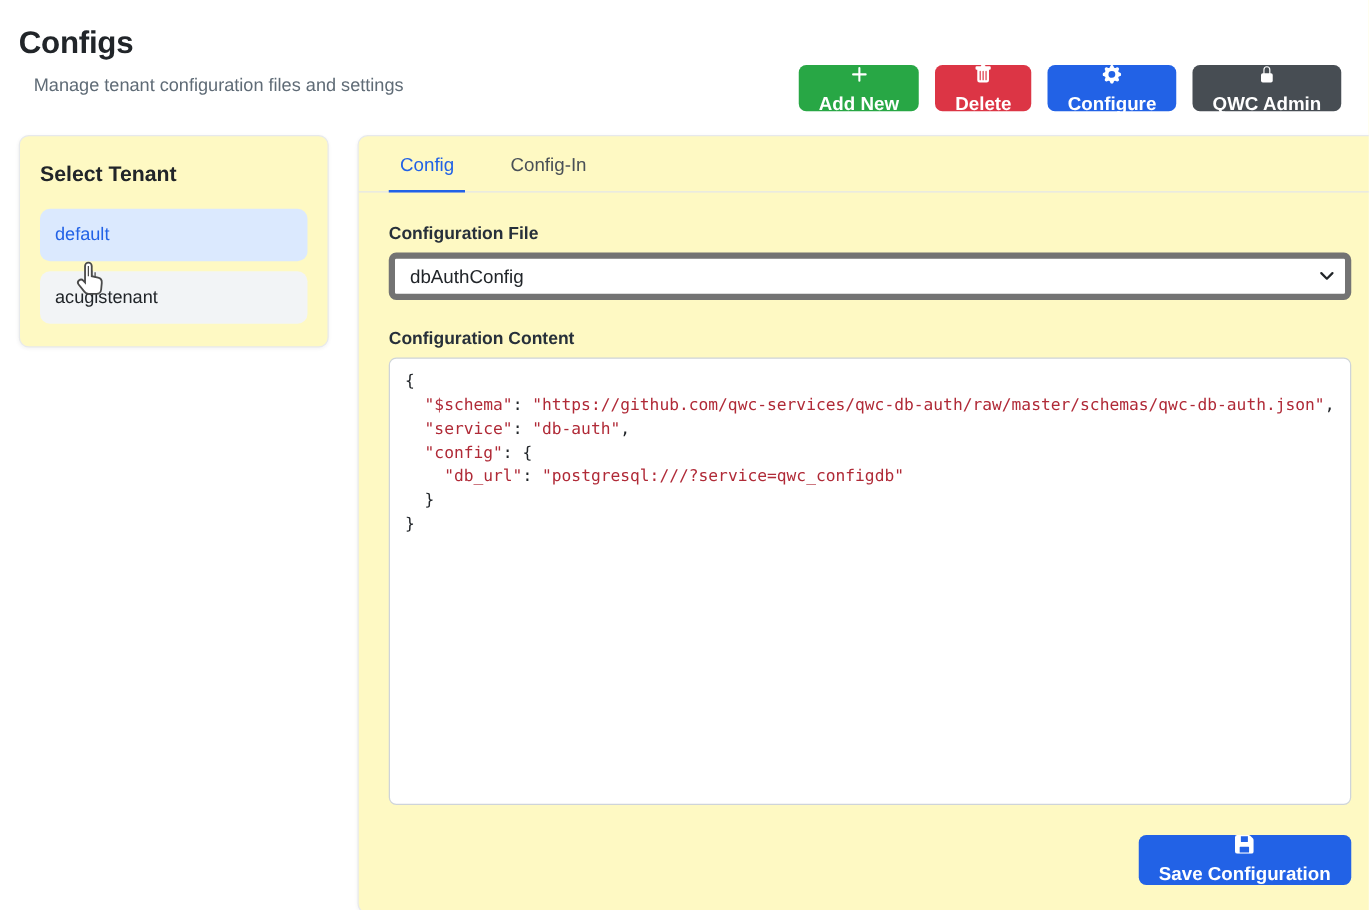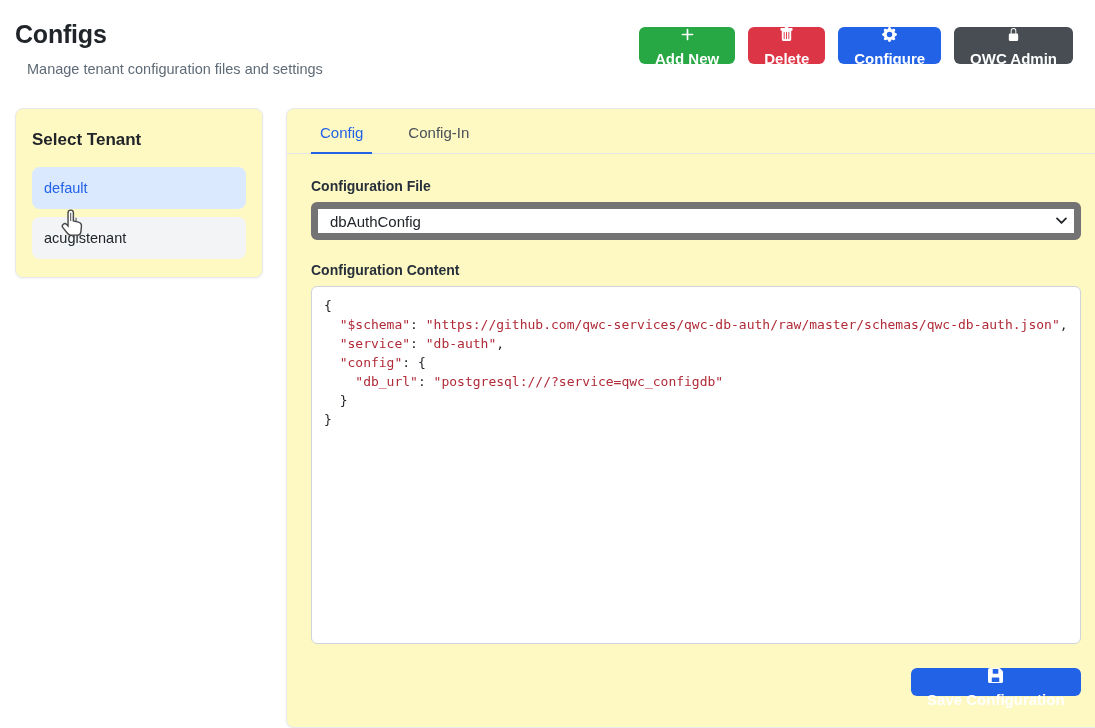--- a/index.html
+++ b/index.html
@@ -6,21 +6,21 @@
   html,body { margin:0; padding:0; }
   body {
     width:1095px; height:728px; overflow:hidden;
     background:#ffffff; color:#212529;
     font-family:"Liberation Sans", sans-serif;
     position:relative;
   }
   .page { padding:16px 22px 16px 15px; }
 
   
-  .page-header { display:flex; justify-content:space-between; align-items:flex-start; margin-bottom:19px; }
+  .page-header { display:flex; justify-content:space-between; align-items:flex-end; margin-bottom:19px; }
   .page-title { font-size:25px; font-weight:700; margin:4px 0 7px; letter-spacing:-0.2px; }
   .page-subtitle { font-size:14.5px; color:#5f6b76; margin:12px; }
   .toolbar { display:flex; gap:13px; margin-top:11px; }
   .btn {
     display:inline-flex; align-items:center; gap:8px;
     height:37px; padding:0 16px; border:none; border-radius:6px;
     color:#fff; font-size:15px; font-weight:600; font-family:inherit;
     cursor:pointer; white-space:nowrap;flex-direction:column;
   }
   .btn svg { width:15px; height:15px; flex:none; }
@@ -56,38 +56,38 @@
   }
   .tab.active { color:var(--primary,#2262e6); border-bottom-color:var(--primary,#2262e6); }
   .tab-content { padding:24px 24px 22px; }
 
   .form-label { display:block; font-size:14px; font-weight:600; color:#27303a; margin-bottom:8px; }
   .group-file { margin-bottom:22px; }
 
   .select-wrap { position:relative; }
   .select-wrap select {
     width:100%; height:38px; appearance:none; -webkit-appearance:none;
-    border:7px solid #737373; border-radius:6px; background:#fff;
+    border:5px solid #737373; border-radius:6px; background:#fff;
     padding:0 36px 0 12px; font-size:15px; color:#212529; font-family:inherit;
     cursor:pointer;
   }
   .chevron { position:absolute; right:13px; top:12px; pointer-events:none; line-height:0; }
 
   .editor {
     border:1px solid #ced4da; border-radius:6px; height:358px;
     padding:9px 12px; overflow:auto; background:#fff; cursor:text;
   }
   .editor pre {
     margin:0; font-family:"DejaVu Sans Mono","Liberation Mono",monospace;
     font-size:13px; line-height:19px; color:#212529; white-space:pre;
   }
   .tok-str { color:var(--string_red,#b02a37); }
 
   .actions { display:flex; justify-content:flex-end; margin-top:24px; }
-  .actions .btn { height:28px; }
+  .actions .btn { height:40px; }
 
   
   .cursor-overlay { position:absolute; left:60px; top:208px; width:26px; height:32px; pointer-events:none; z-index:10; }
 </style>
 </head>
 <body>
 
 <div class="page">
 
   <header class="page-header">

